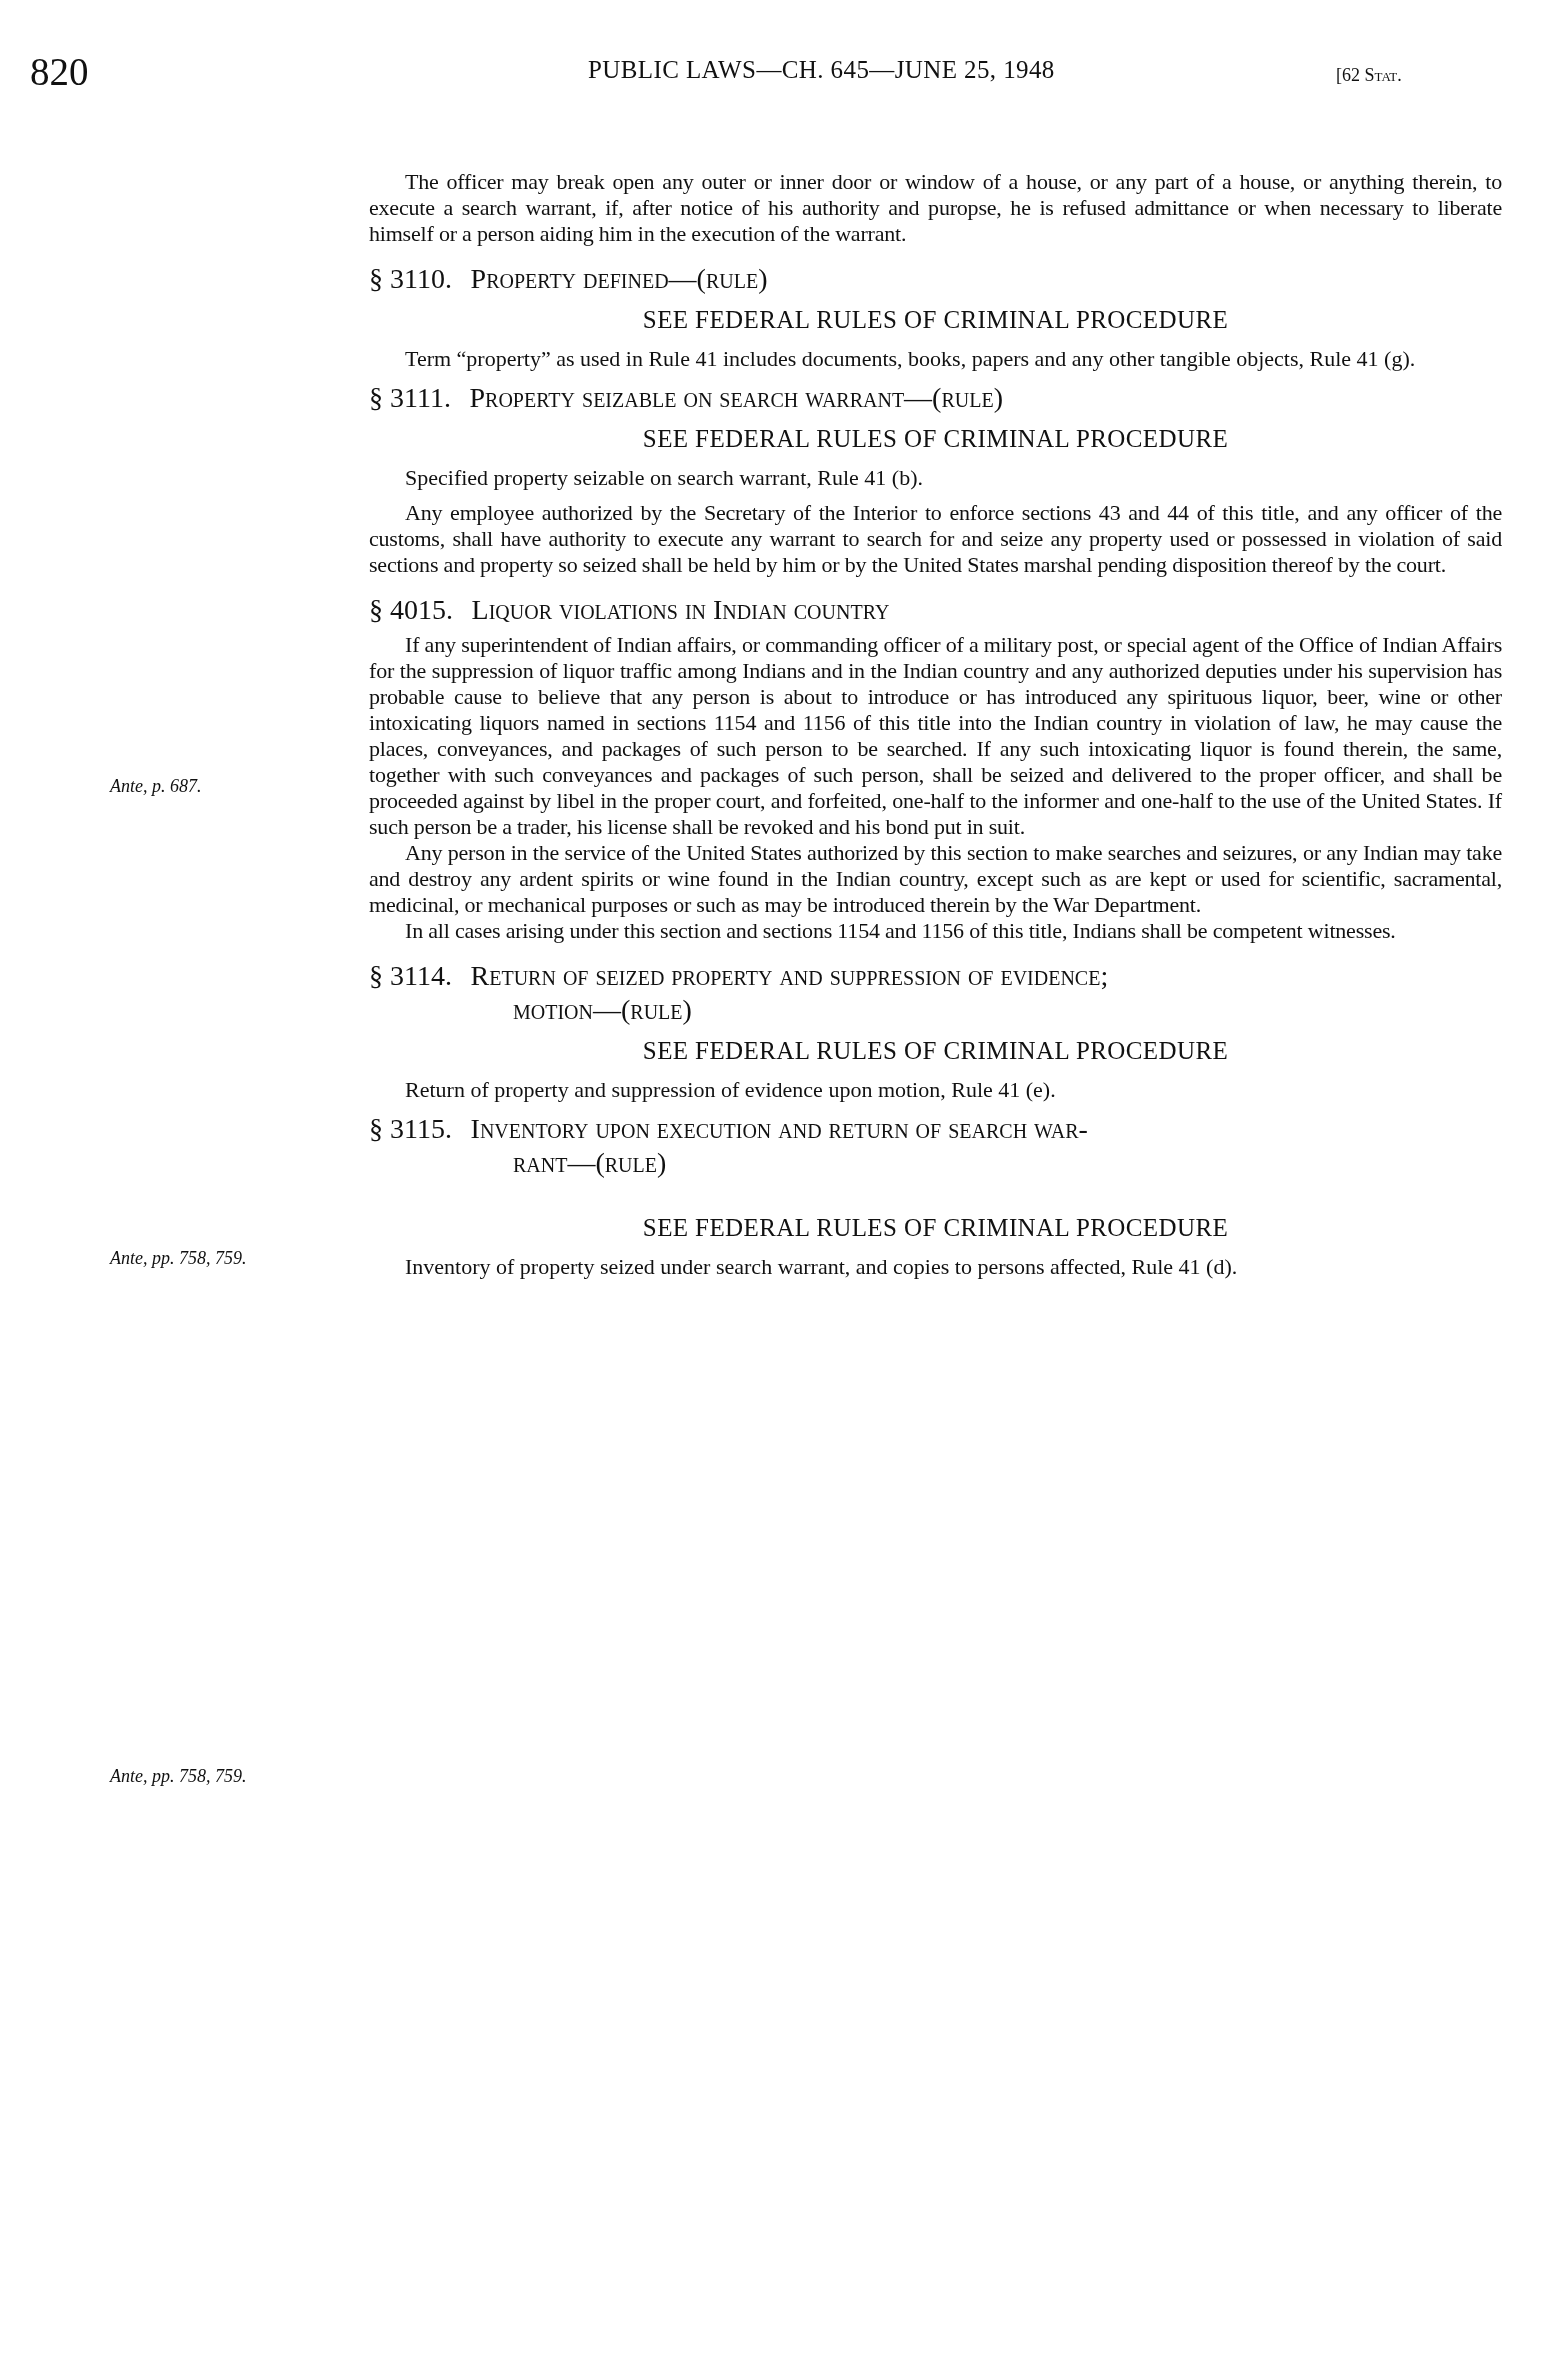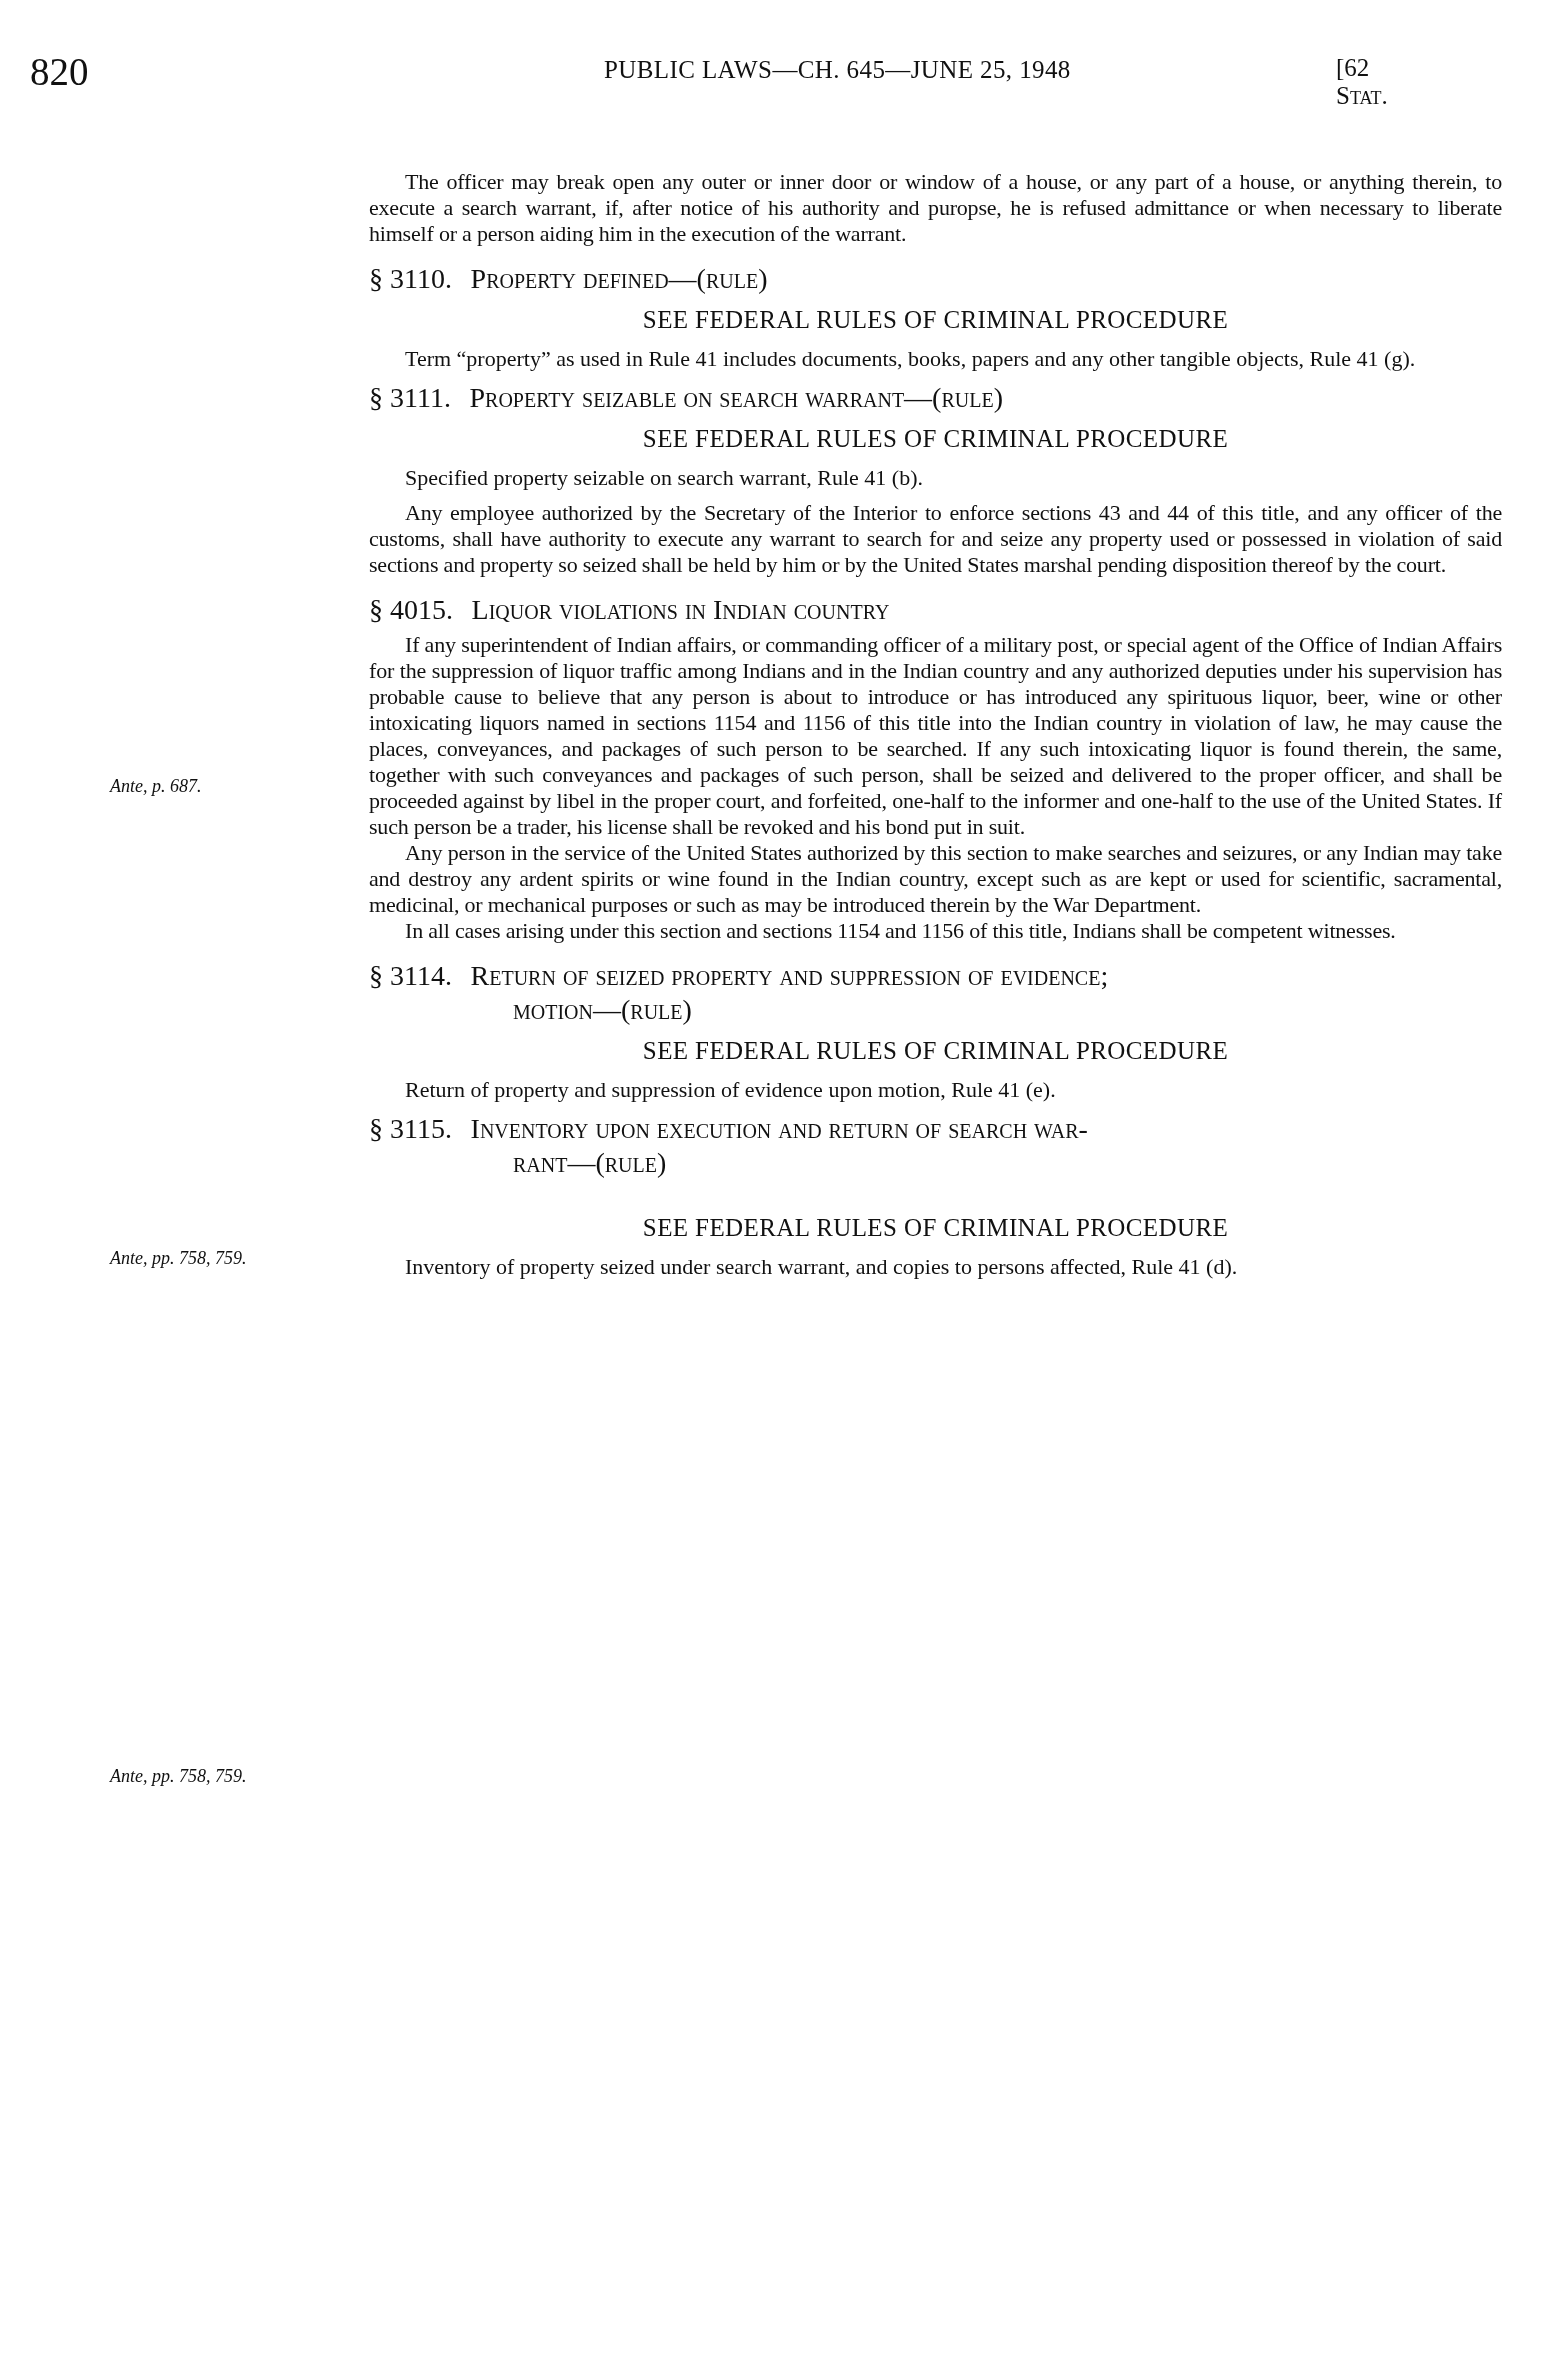--- a/index.html
+++ b/index.html
@@ -2,22 +2,22 @@
 <html style="font-size:13.5px"><head>
 <meta charset="utf-8">
 <style>
   html, body { margin: 0; padding: 0; background: #ffffff; }
   body {
     width: 1555px; height: 2377px; position: relative; overflow: hidden;
     font-family: "Liberation Serif", "DejaVu Serif", serif; color: #111;
   }
   .header { position: absolute; top: 49px; left: 0; width: 1404px; height: 51px; }
   .page-num { position: absolute; left: 30px; top: 0; font-size: 39px; }
-  .running { position: absolute; left: 604px; top: 6.8px; font-size: 25px; letter-spacing: 0.4px; }
-  .stat { position: absolute; left: 1336px; top: 5px; font-size: 25px; font-variant: small-caps; }
+  .running { position: absolute; left: 588px; top: 6.8px; font-size: 25px; letter-spacing: 0.4px; }
+  .stat { position: absolute; left: 1336px; top: 16px; font-size: 18px; font-variant: small-caps; }
   .column { position: absolute; left: 369px; width: 1133px; top: 169px; }
   .sec { font-size: 28px; line-height: 34px; margin: 0 0 5px 0; }
   .sec .num { margin-right: 18.6px; }
   .sec .title { font-variant: small-caps; }
   .sec .cont { display: block; padding-left: 144px; }
   p.body { font-size: 22px; line-height: 26px; margin: 0; text-align: justify; text-indent: 36px; letter-spacing: -0.2px; }
   .see { text-align: center; font-size: 25px; margin: 10px 0 12px 0; letter-spacing: 0.4px; }
   .see.tight { margin-top: 34px; }
   p.note { font-size: 22px; line-height: 25px; margin: 0 0 10px 0; text-indent: 36px; text-align: justify; }
   .gap { height: 15px; }

